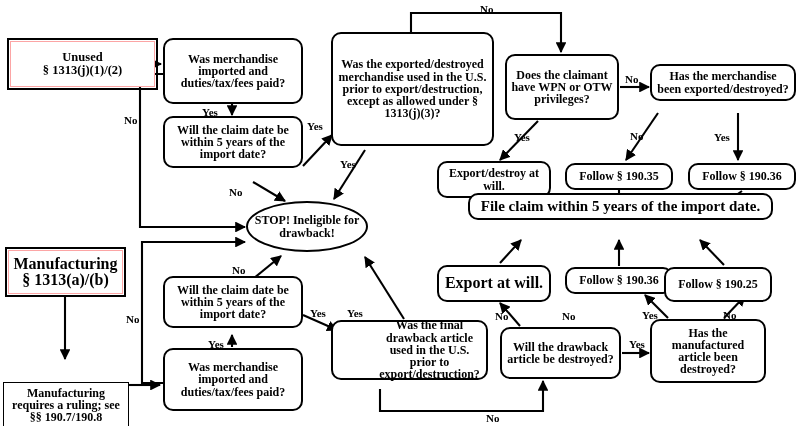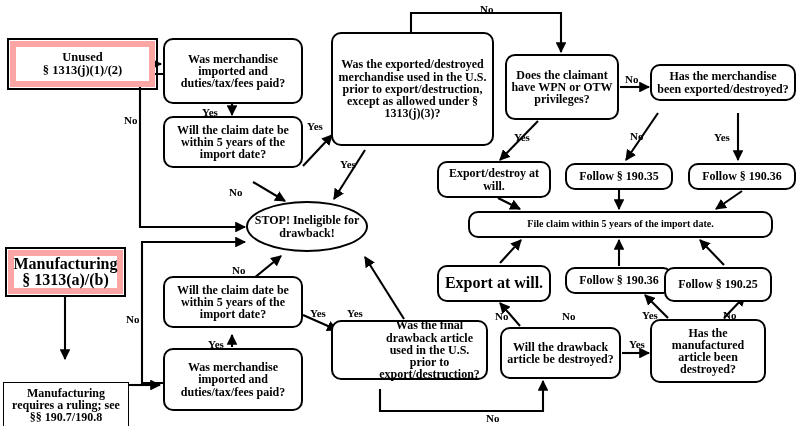--- a/index.html
+++ b/index.html
@@ -36,21 +36,21 @@
     line-height: 1.02;
     z-index: 2;
   }
   
   .rounded {
     border: 2.2px solid #000000;
     border-radius: 10px;
   }
   
   .terminal {
-    border: 6px solid #fca5a5;
+    border: 1px solid #fca5a5;
     outline: 2px solid #000000;
     outline-offset: 1.5px;
     border-radius: 0;
   }
   
   .square {
     border: 1.8px solid #000000;
     border-radius: 0;
   }
   
@@ -182,21 +182,21 @@
   </div>
 
   <div class="node rounded" style="left:565px; top:163px; width:108px; height:27px; font-size:12px;">
     <span>Follow § 190.35</span>
   </div>
 
   <div class="node rounded" style="left:688px; top:163px; width:108px; height:27px; font-size:12px;">
     <span>Follow § 190.36</span>
   </div>
 
-  <div class="node rounded" style="left:468px; top:211px; width:305px; height:27px; font-size:10px;">
+  <div class="node rounded" style="left:468px; top:193px; width:305px; height:27px; font-size:15px;">
     <span>File claim within 5 years of the import date.</span>
   </div>
 
   <div class="node rounded" style="left:437px; top:265px; width:114px; height:37px; font-size:16px;">
     <span>Export at will.</span>
   </div>
 
   <div class="node rounded" style="left:565px; top:267px; width:108px; height:27px; font-size:12px;">
     <span>Follow § 190.36</span>
   </div>

